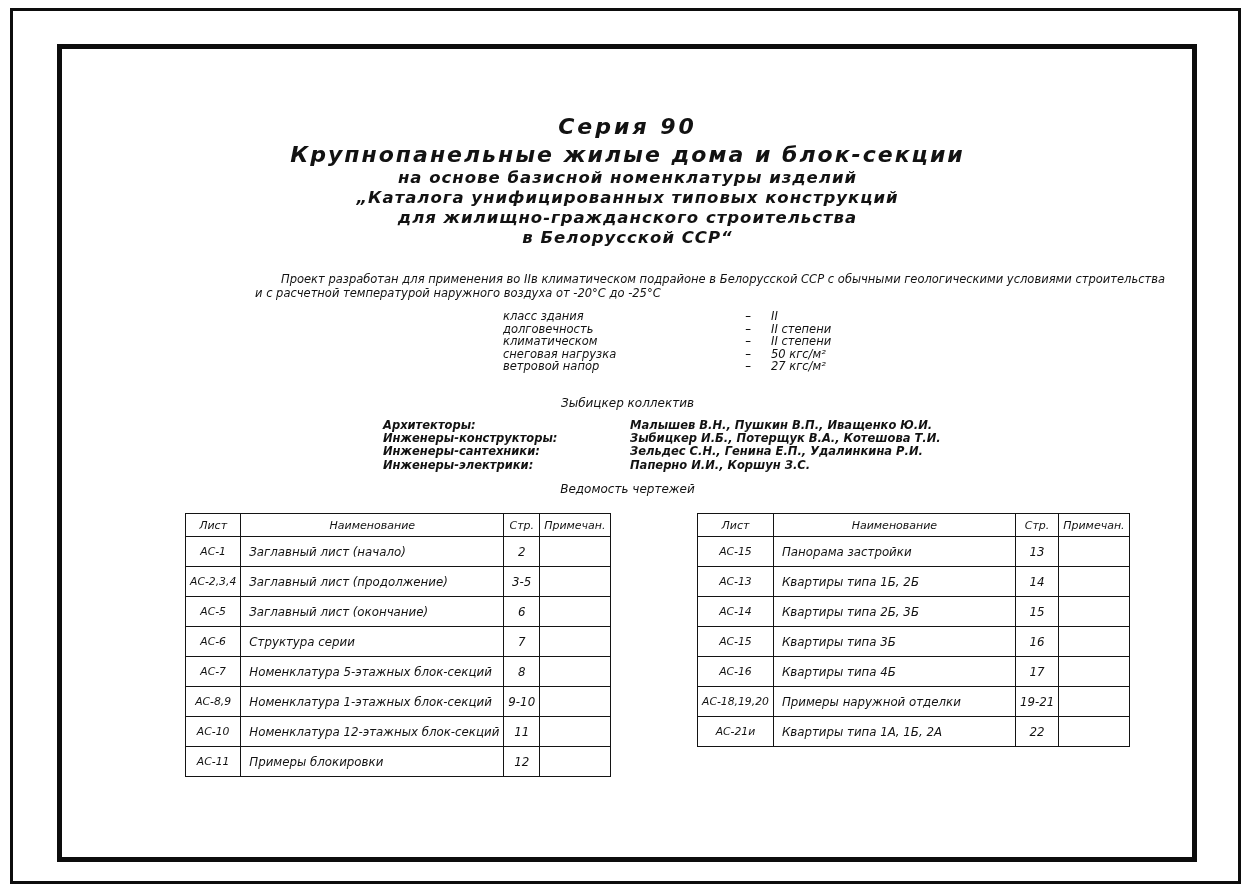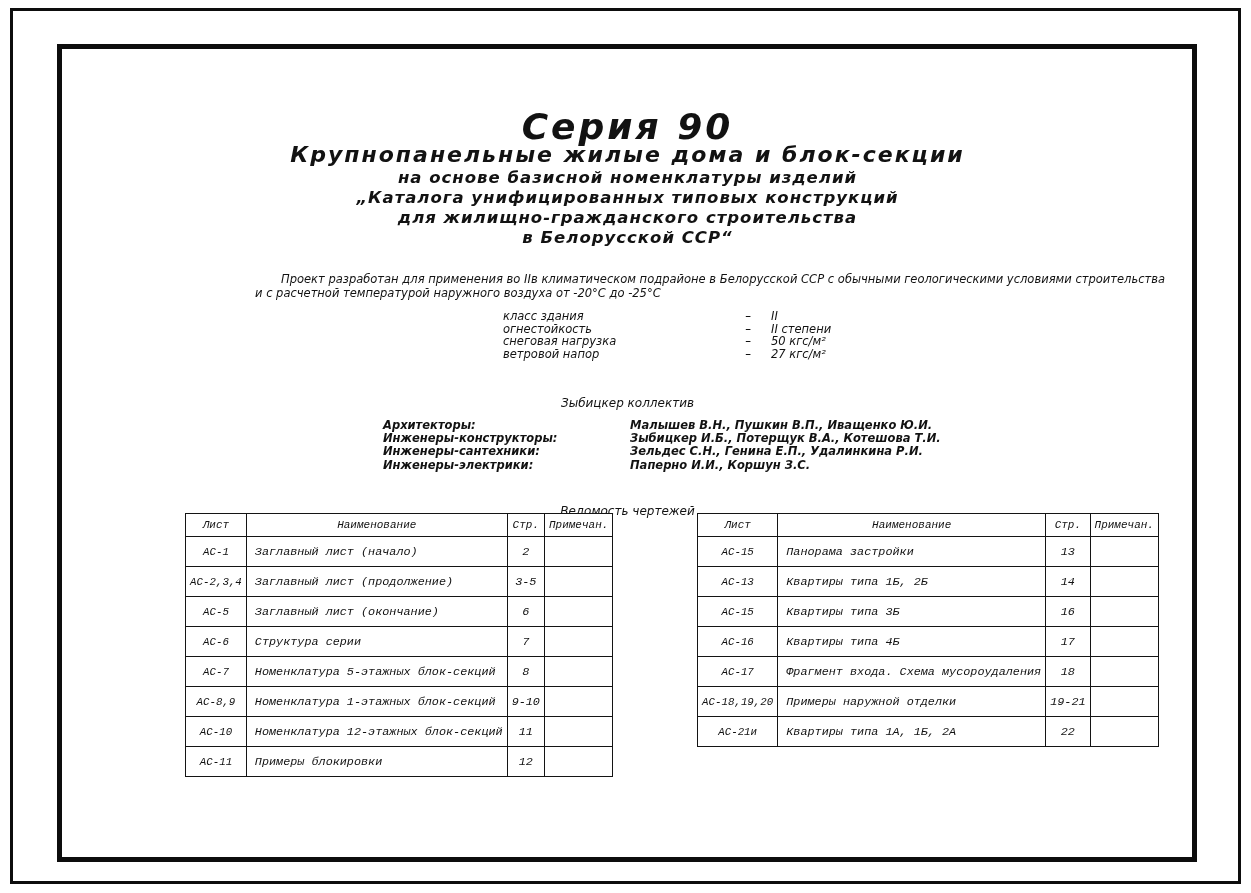--- a/index.html
+++ b/index.html
@@ -18,21 +18,21 @@
     left: 10px; top: 8px; width: 1231px; height: 876px;
     border: 3px solid #0d0d0d;
   }
   .inner-frame {
     left: 57px; top: 44px; width: 1140px; height: 818px;
     border: 5px solid #0d0d0d;
   }
 
   
   .title-block { left: 75px; top: 112px; width: 1105px; text-align: center; font-style: italic; font-weight: bold; }
-  .title-l1 { font-size: 36px; letter-spacing: 3px; line-height: 30px; font-style: italic; }
+  .title-l1 { font-size: 22px; letter-spacing: 3px; line-height: 30px; font-style: italic; }
   .title-l2 { font-size: 22px; letter-spacing: 2px; line-height: 26px; }
   .title-sub { font-size: 16.5px; letter-spacing: 1px; line-height: 20px; }
 
   
   .intro {
     left: 255px; top: 273px; width: 910px;
     font-style: italic; font-size: 11.5px; line-height: 13.5px;
     text-align: justify; text-indent: 26px;
   }
 
@@ -46,24 +46,24 @@
 
   
   .authors-heading { left: 75px; top: 396px; width: 1105px; text-align: center; font-style: italic; font-size: 12px; }
   .authors { left: 383px; top: 419px; font-weight: bold; }
   .authors table { border-collapse: collapse; }
   .authors td { font-style: italic; font-size: 11.5px; line-height: 13.2px; padding: 0; vertical-align: top; }
   .authors td:nth-child(1) { width: 247px; text-align: left; }
   .authors td:nth-child(2) { text-align: left; }
 
   
-  .vedomost-heading { left: 75px; top: 504px; width: 1105px; text-align: center; font-style: italic; font-size: 12px; }
-
-  
-  .draw-table { border-collapse: collapse; table-layout: fixed; background: #fff; font-family: Liberation Mono, monospace; }
+  .vedomost-heading { left: 75px; top: 482px; width: 1105px; text-align: center; font-style: italic; font-size: 12px; }
+
+  
+  .draw-table { border-collapse: collapse; table-layout: fixed; background: #fff; }
   .draw-table td {
     border: 1.6px solid #141414;
     font-style: italic; font-size: 11.8px;
     padding: 0 4px;
     overflow: hidden; white-space: nowrap;
   }
   .draw-table thead td { height: 23px; text-align: center; font-size: 11px; }
   .draw-table tbody td { height: 30px; }
   .draw-table tbody td:nth-child(1) { text-align: center; font-size: 10.8px; }
   .draw-table tbody td:nth-child(2) { text-align: left; padding-left: 8px; }
@@ -91,21 +91,26 @@
 
 <div class="abs specs">
   <table>
     <tbody>
         <tr>
           <td>класс здания</td>
           <td>–</td>
           <td>II</td>
         </tr>
         <tr>
-          <td>огнестойкость</td>
+          <td>долговечность</td>
+          <td>–</td>
+          <td>II степени</td>
+        </tr>
+        <tr>
+          <td>климатическом</td>
           <td>–</td>
           <td>II степени</td>
         </tr>
         <tr>
           <td>снеговая нагрузка</td>
           <td>–</td>
           <td>50 кгс/м²</td>
         </tr>
         <tr>
           <td>ветровой напор</td>
@@ -231,38 +236,38 @@
         <td>13</td>
         <td></td>
       </tr>
       <tr>
         <td>АС-13</td>
         <td>Квартиры  типа  1Б, 2Б</td>
         <td>14</td>
         <td></td>
       </tr>
       <tr>
+        <td>АС-14</td>
+        <td>Квартиры  типа  2Б, 3Б</td>
+        <td>15</td>
+        <td></td>
+      </tr>
+      <tr>
         <td>АС-15</td>
         <td>Квартиры  типа  3Б</td>
         <td>16</td>
         <td></td>
       </tr>
       <tr>
         <td>АС-16</td>
         <td>Квартиры  типа  4Б</td>
         <td>17</td>
         <td></td>
       </tr>
       <tr>
-        <td>АС-17</td>
-        <td>Фрагмент входа. Схема  мусороудаления</td>
-        <td>18</td>
-        <td></td>
-      </tr>
-      <tr>
         <td>АС-18,19,20</td>
         <td>Примеры  наружной  отделки</td>
         <td>19-21</td>
         <td></td>
       </tr>
       <tr>
         <td>АС-21и</td>
         <td>Квартиры  типа  1А, 1Б, 2А</td>
         <td>22</td>
         <td></td>

